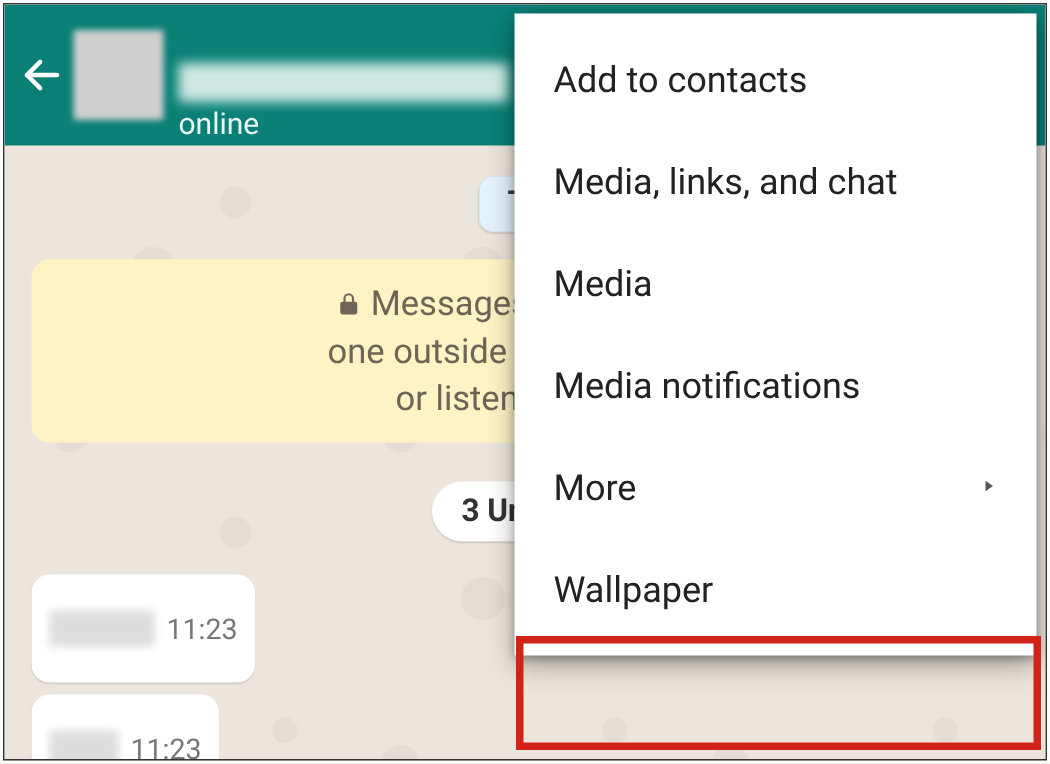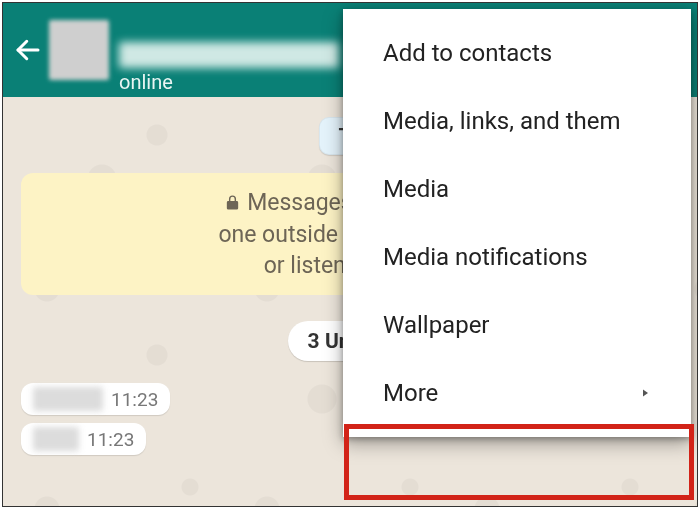--- a/index.html
+++ b/index.html
@@ -93,42 +93,42 @@
     padding: 8px 20px;
     font-size: 21px;
     font-weight: 700;
     color: #333;
     box-shadow: 0 1px 1px rgba(0,0,0,0.15);
   }
   .bubble-row { display: flex; align-items: flex-end; margin-bottom: 8px; }
   .bubble {
     background: #fff;
     border-radius: 12px;
-    padding: 4px 12px;
+    padding: 24px 12px;
     box-shadow: 0 1px 1px rgba(0,0,0,0.12);
     display: flex; align-items: center;
   }
   .bubble .blur {
     width: 70px; height: 24px;
     background: #dcdcdc;
     filter: blur(3px);
     border-radius: 2px;
     margin-right: 8px;
   }
   .bubble .time { font-size: 19px; color: #777; }
   
   .menu {
     position: absolute;
     top: 6px;
     right: 6px;
     width: 348px;
     background: #fff;
     box-shadow: 0 6px 18px rgba(0,0,0,0.35), 0 2px 6px rgba(0,0,0,0.3);
     z-index: 5;
-    padding: 10px 14px;
+    padding: 10px 0;
   }
   .menu-item {
     padding: 20px 26px;
     font-size: 24px;
     color: #222;
     display: flex;
     align-items: center;
     justify-content: space-between;
     cursor: pointer;
   }
@@ -187,35 +187,35 @@
         <span class="time">11:23</span>
       </div>
     </div>
   </div>
 
   <div class="menu">
     <div class="menu-item">
       <span>Add to contacts</span>
     </div>
     <div class="menu-item">
-      <span>Media, links, and them</span>
+      <span>Media, links, and chat</span>
     </div>
     <div class="menu-item">
       <span>Media</span>
     </div>
     <div class="menu-item">
       <span>Media notifications</span>
-    </div>
-    <div class="menu-item">
-      <span>Wallpaper</span>
     </div>
     <div class="menu-item">
       <span>More</span>
       <span class="chevron">
         <svg width="12" height="14" viewBox="0 0 24 24" fill="#555">
             <path d="M8 5l10 7-10 7z"></path>
           </svg>
       </span>
     </div>
+    <div class="menu-item">
+      <span>Wallpaper</span>
+    </div>
   </div>
 
   <div class="highlight" style="left:341px; top:421px; width:350px; height:76px;"></div>
 </div>
 
 </body></html>

